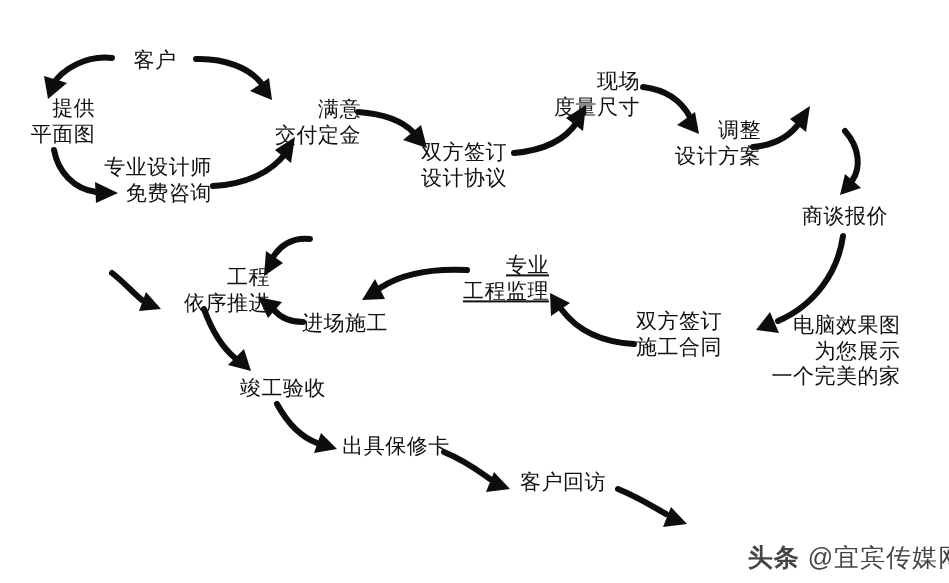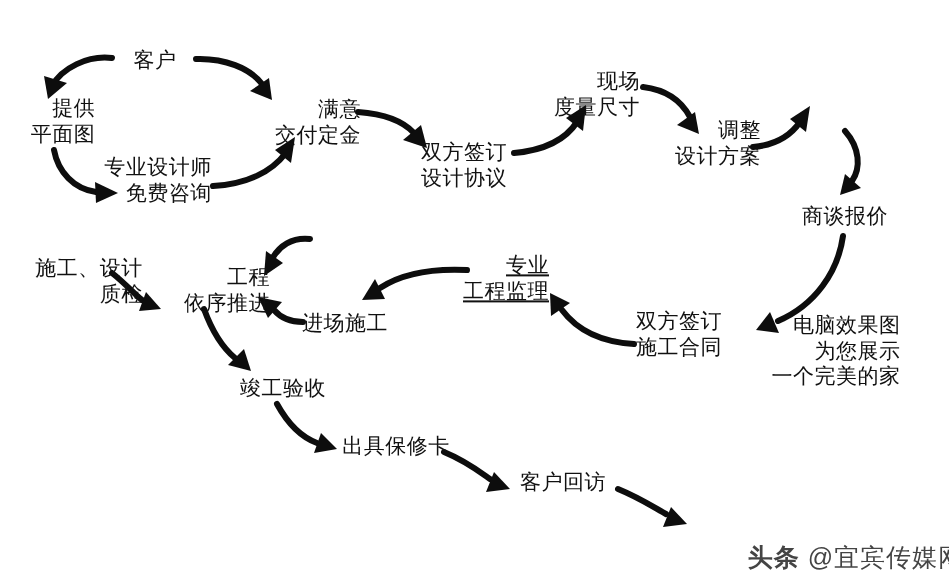--- a/index.html
+++ b/index.html
@@ -177,22 +177,20 @@
   <div class="node" style="left:836px; top:350px;">电脑效果图
 为您展示
 一个完美的家</div>
   <div class="node" style="left:679px; top:334px;">双方签订
 施工合同</div>
   <div class="node" style="left:506px; top:278px;text-decoration:underline;">专业
 工程监理</div>
   <div class="node" style="left:345px; top:323px;">进场施工</div>
   <div class="node" style="left:218px; top:290px;margin-left:9px;">工程
 依序推进</div>
-  <div class="node" style="left:89px;  top:281px;">施工、设计
-质检</div>
   <div class="node" style="left:283px; top:388px;">竣工验收</div>
   <div class="node" style="left:396px; top:446px;">出具保修卡</div>
   <div class="node" style="left:563px; top:482px;">客户回访</div>
 
   <div class="watermark" style="left:840px; top:557px;">
     <span class="wm-mark">头条</span><span> </span><span>@宜宾传媒网</span>
   </div>
 
 </div>
 

